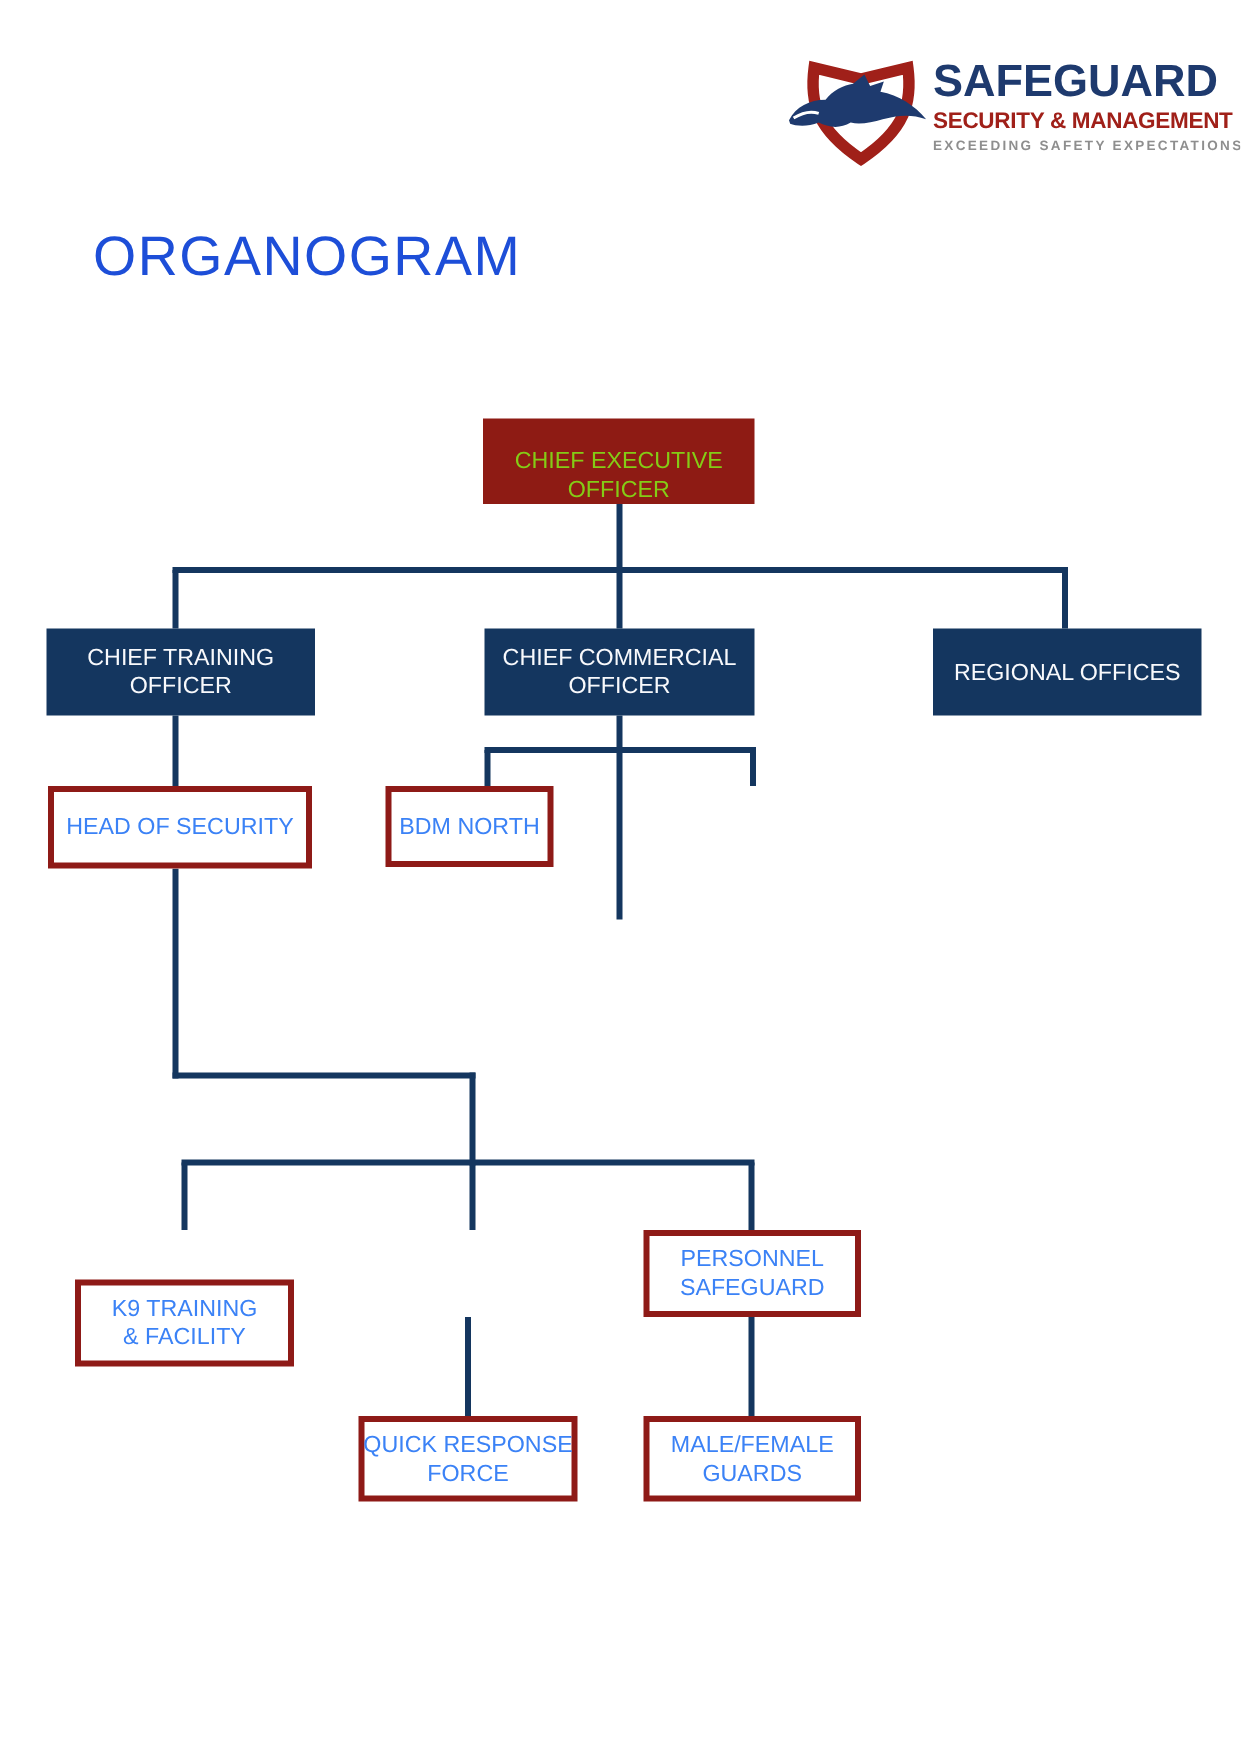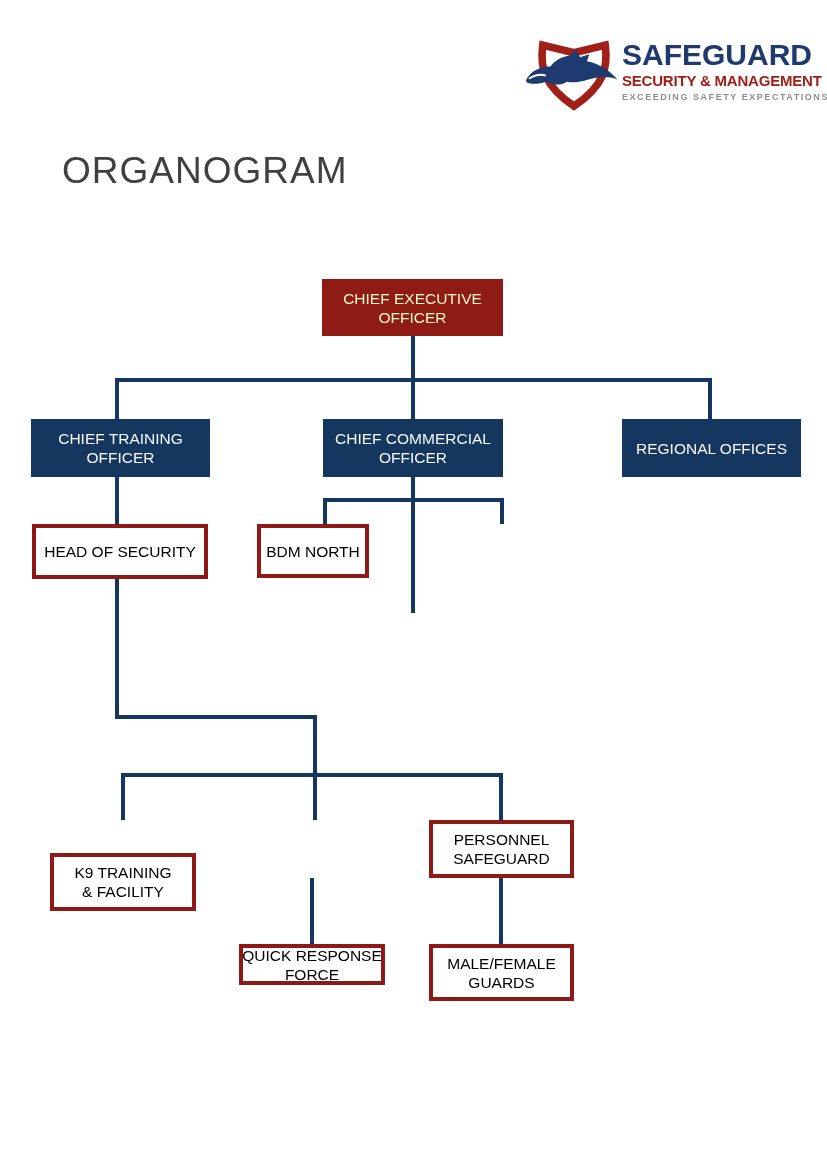--- a/index.html
+++ b/index.html
@@ -23,36 +23,36 @@
     line-height:17px; margin-top:2px; white-space:nowrap;
   }
   .logo-slogan {
     font-size:9px; font-weight:bold; color:#8E8E8E; letter-spacing:1.55px;
     line-height:11px; margin-top:3px; white-space:nowrap;
   }
 
   
   .title {
     position:absolute; left:62px; top:150px;
-    font-size:37px; font-weight:400; color:#404040; letter-spacing:1px;
+    font-size:37px; font-weight:400; color:#1d4ed8; letter-spacing:1px;
     white-space:nowrap;
   }
 
   
   .chart { position:absolute; left:0; top:0; width:827px; height:1169px; }
 
   .node {
     position:absolute; display:flex; flex-direction:column;
     align-items:center; justify-content:center; text-align:center;
     font-size:15.5px; line-height:19px; z-index:2;
   }
   .node span { display:block; white-space:nowrap; }
   .solid-navy  { background:#14365F; color:#F8F9FC; }
-  .solid-maroon{ background:#8E1B14; color:#fef9c3; }
-  .outline-red { background:#FFFFFF; border:4px solid #8E1A17; color:#000000; }
+  .solid-maroon{ background:#8E1B14; color:#84cc16;justify-content:flex-end; }
+  .outline-red { background:#FFFFFF; border:4px solid #8E1A17; color:#3b82f6; }
 
   .line { position:absolute; background:#14365F; z-index:1; }
 </style>
 </head>
 <body>
 
 <div class="page">
 
   <div class="logo">
     <svg class="logo-shield" viewBox="0 0 130 105" aria-hidden="true">
@@ -126,21 +126,21 @@
       <span>K9 TRAINING</span>
       <span>&amp; FACILITY</span>
     </div>
 
 
     <div class="node outline-red" style="left:429px;top:820px;width:145px;height:58px">
       <span>PERSONNEL</span>
       <span>SAFEGUARD</span>
     </div>
 
-    <div class="node outline-red" style="left:239px;top:944px;width:146px;height:41px">
+    <div class="node outline-red" style="left:239px;top:944px;width:146px;height:57px">
       <span>QUICK RESPONSE</span>
       <span>FORCE</span>
     </div>
 
     <div class="node outline-red" style="left:429px;top:944px;width:145px;height:57px">
       <span>MALE/FEMALE</span>
       <span>GUARDS</span>
     </div>
 
   </div>

